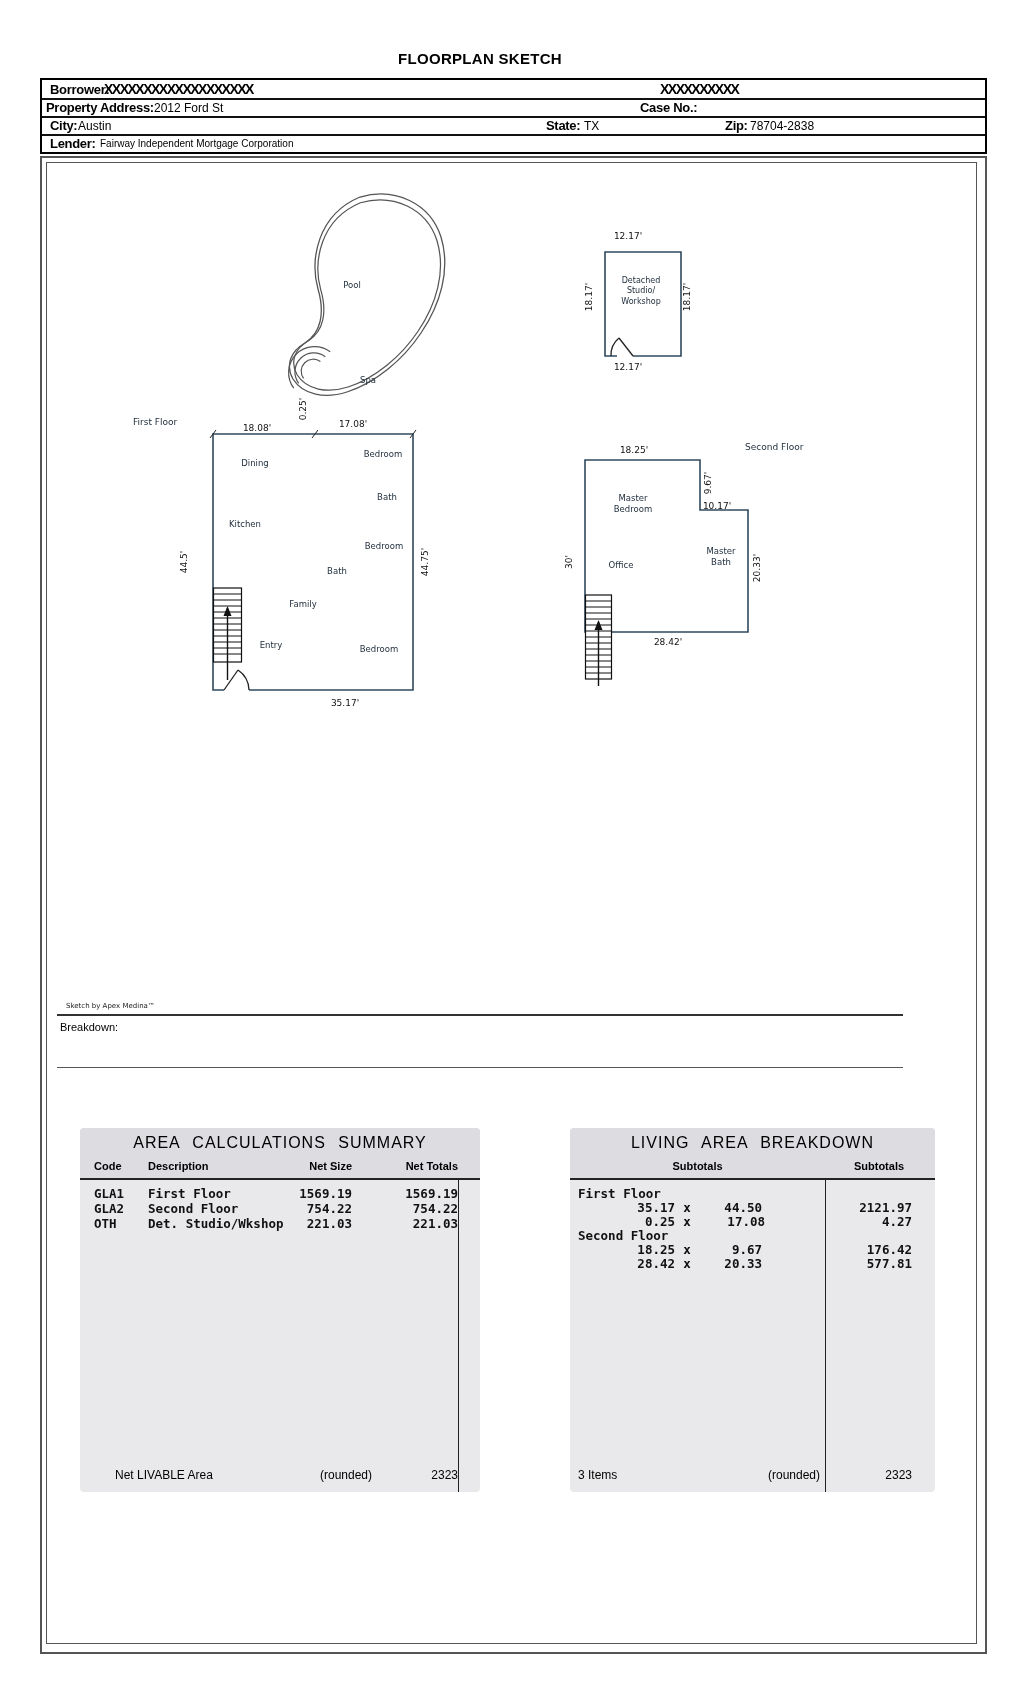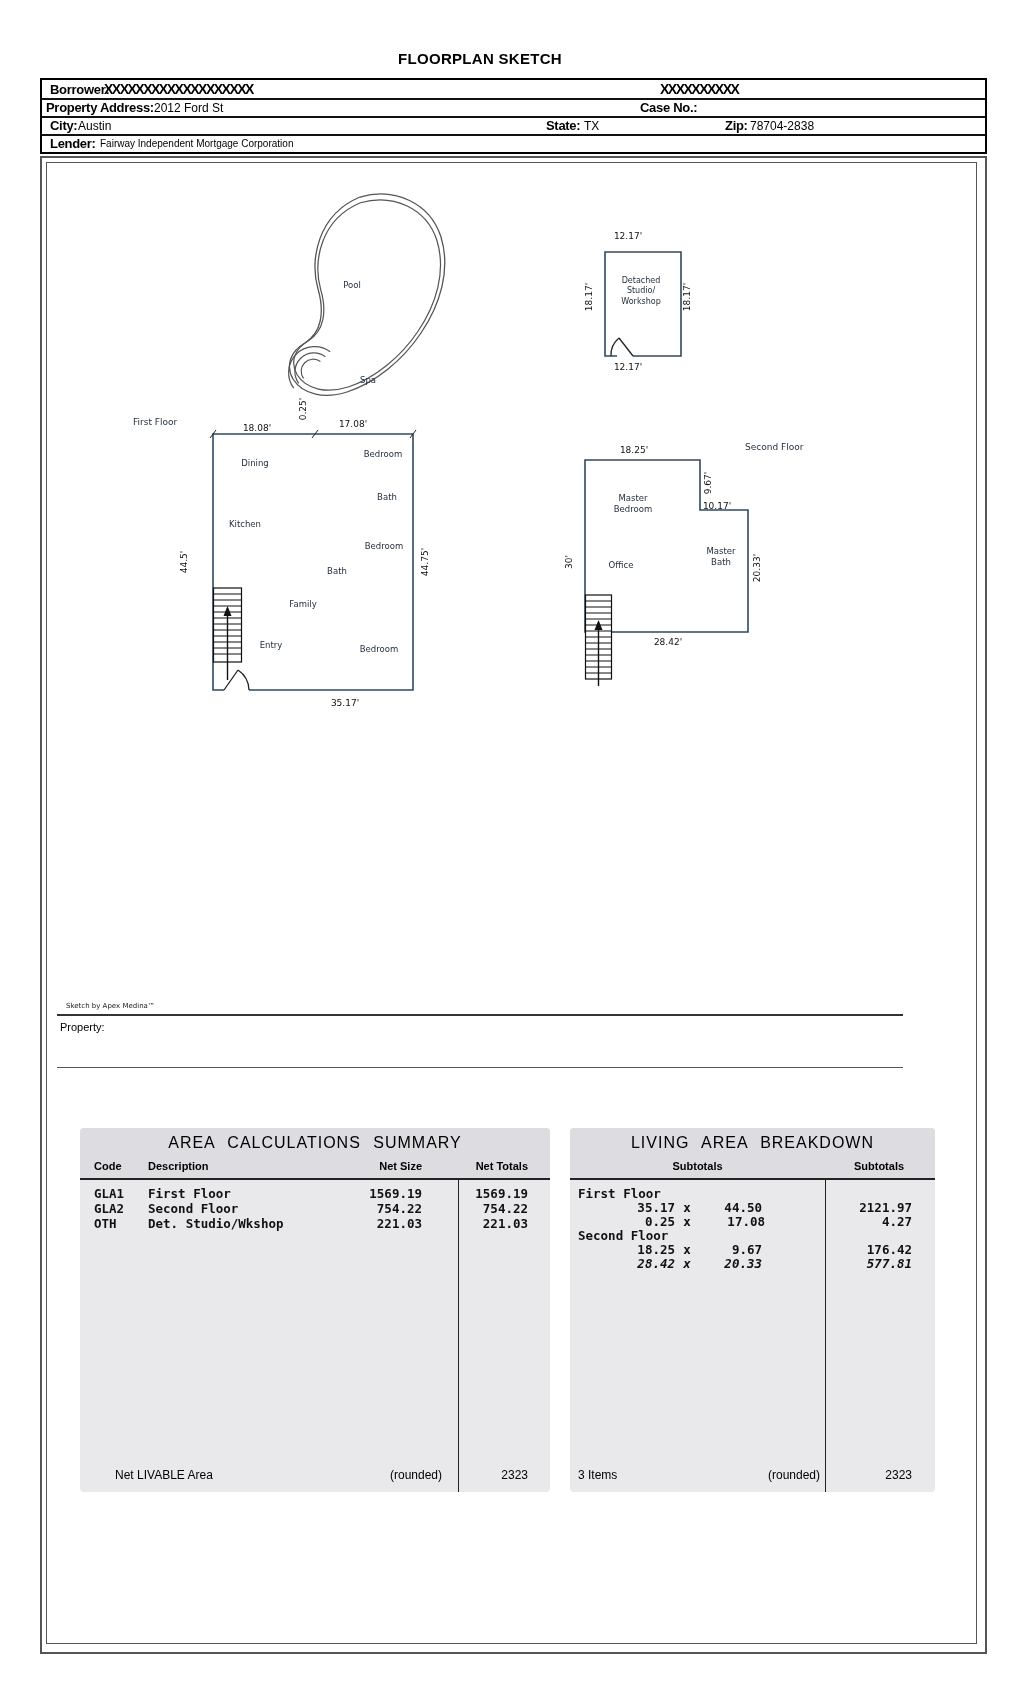--- a/index.html
+++ b/index.html
@@ -194,24 +194,24 @@
   <div class="vdim" style="left:757px;top:568px;">20.33'</div>
   <div class="hdim" style="left:668px;top:642px;">28.42'</div>
   <div class="room" style="left:633px;top:504px;">Master
 Bedroom</div>
   <div class="room" style="left:621px;top:566px;">Office</div>
   <div class="room" style="left:721px;top:557px;">Master
 Bath</div>
 
   <div class="credit">Sketch by Apex Medina™</div>
   <div class="rule1"></div>
-  <div class="comments">Property:</div>
+  <div class="comments">Breakdown:</div>
   <div class="rule2"></div>
 
-  <div class="tbl" style="left:80px;width:470px;">
+  <div class="tbl" style="left:80px;width:400px;">
     <div class="tbl-hd"></div>
     <div class="tbl-title">AREA CALCULATIONS SUMMARY</div>
     <span class="th" style="left:14px;">Code</span>
     <span class="th" style="left:68px;">Description</span>
     <span class="th" style="right:128px;">Net Size</span>
     <span class="th" style="right:22px;">Net Totals</span>
     <div class="hrule"></div>
     <div class="vline" style="left:378px;"></div>
 
     <div class="mrow" style="top:58px;">
@@ -265,21 +265,21 @@
     </div>
     <div class="mrow" style="top:100px;">
       <span style="left:8px;">Second Floor</span>
     </div>
     <div class="mrow" style="top:114px;">
       <span style="right:260px;">18.25</span>
       <span style="left:110px;width:14px;text-align:center;">x</span>
       <span style="right:173px;">9.67</span>
       <span style="right:23px;">176.42</span>
     </div>
-    <div class="mrow" style="top:128px;font-style:italic;">
+    <div class="mrow" style="top:128px;">
       <span style="right:260px;">28.42</span>
       <span style="left:110px;width:14px;text-align:center;">x</span>
       <span style="right:173px;">20.33</span>
       <span style="right:23px;">577.81</span>
     </div>
 
     <div class="frow" style="top:340px;">
       <span style="left:8px;">3 Items</span>
       <span style="right:115px;">(rounded)</span>
       <span style="right:23px;">2323</span>

